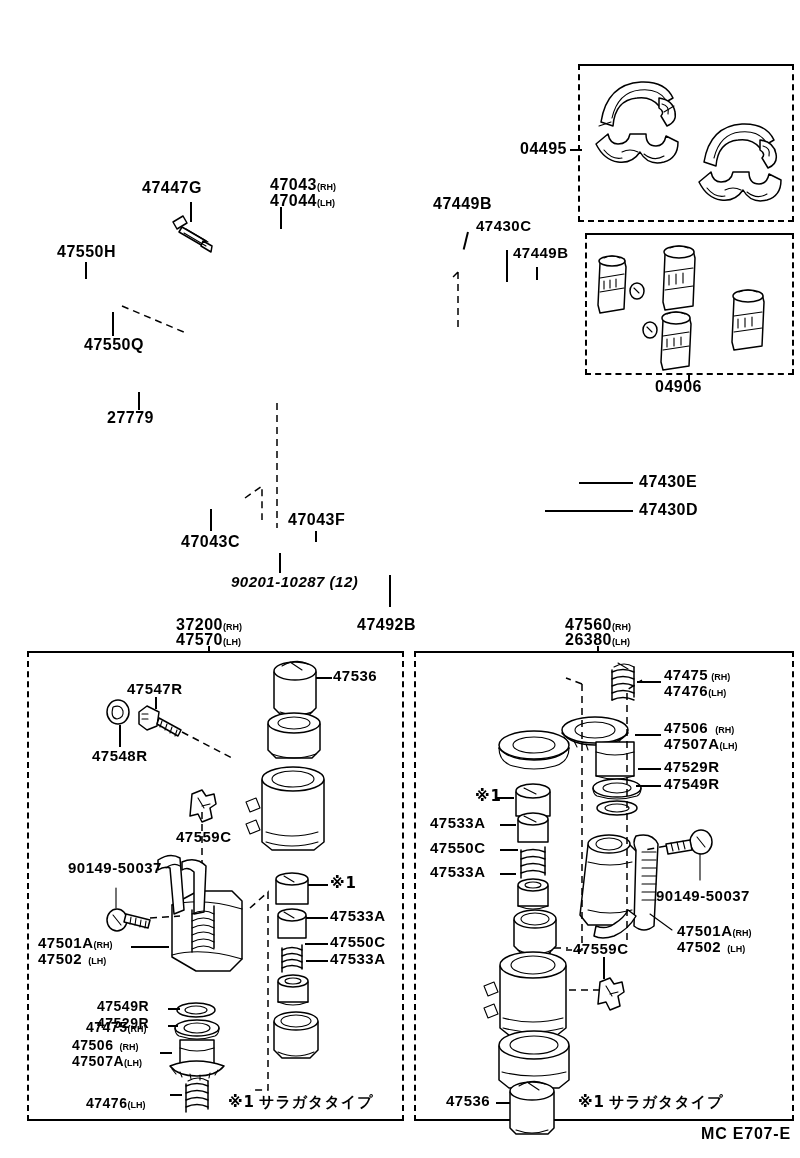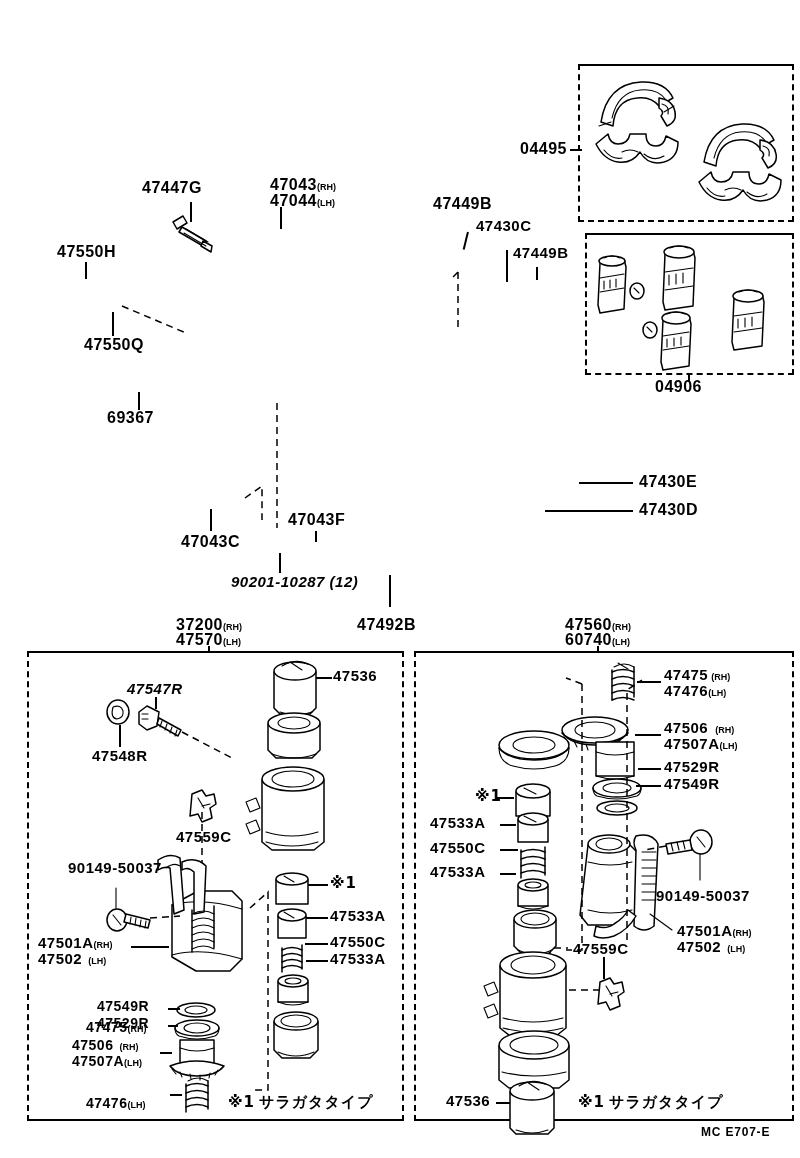--- a/index.html
+++ b/index.html
@@ -9,21 +9,21 @@
 
   
   .lbl{position:absolute;white-space:nowrap;line-height:1.0;
        font-family:"Liberation Sans", sans-serif;font-weight:700;
        letter-spacing:0.5px;}
   .lbl .sfx{font-size:9px;letter-spacing:0px;font-weight:700;}
   .l16{font-size:16px;text-align:center;}
   .l15{font-size:15px;}
   .l14{font-size:14px;}
   .jp{font-family:"DejaVu Sans", sans-serif;font-size:15px;font-weight:700;letter-spacing:1px;}
-  .code{font-size:12px;font-weight:700;letter-spacing:0.4px;}
+  .code{font-size:16px;font-weight:700;letter-spacing:0.4px;}
 
   
   .ln{position:absolute;background:#000;}
   .lnh{height:1.6px;}
   .lnv{width:1.6px;}
 
   
   .frame{position:absolute;border:2px dashed #000;box-sizing:border-box;}
   .frame-solid-top{position:absolute;background:#000;height:2px;}
 
@@ -250,21 +250,21 @@
     <div class="ln lnh" style="left:579px;top:482px;width:54px;"></div>
     <div class="ln lnh" style="left:545px;top:510px;width:88px;"></div>
     
 
   
 
   
   <div class="lbl l16" style="left:142px;top:180px;"><span>47447G</span></div>
   <div class="lbl l16" style="left:57px;top:244px;"><span>47550H</span></div>
   <div class="lbl l16" style="left:84px;top:337px;"><span>47550Q</span></div>
-  <div class="lbl l16" style="left:107px;top:410px;"><span>69367</span></div>
+  <div class="lbl l16" style="left:107px;top:410px;"><span>27779</span></div>
 
   <div class="lbl l16" style="left:270px;top:177px;"><span>47043</span><span class="sfx">(RH)</span></div>
   <div class="lbl l16" style="left:270px;top:193px;"><span>47044</span><span class="sfx">(LH)</span></div>
 
   <div class="lbl l16" style="left:433px;top:196px;"><span>47449B</span></div>
   <div class="lbl l15" style="left:476px;top:218px;"><span>47430C</span></div>
   <div class="lbl l15" style="left:513px;top:245px;"><span>47449B</span></div>
 
   <div class="lbl l16" style="left:181px;top:534px;"><span>47043C</span></div>
   <div class="lbl l16" style="left:288px;top:512px;"><span>47043F</span></div>
@@ -344,21 +344,21 @@
   </svg>
   <div class="lbl l16" style="left:655px;top:379px;"><span>04906</span></div>
   <div class="ln lnv" style="left:688px;top:375px;width:1.6px;height:6px;"></div>
 
   
   <div class="lbl l16" style="left:176px;top:617px;"><span>37200</span><span class="sfx">(RH)</span></div>
   <div class="lbl l16" style="left:176px;top:632px;"><span>47570</span><span class="sfx">(LH)</span></div>
   <div class="ln lnv" style="left:208px;top:646px;width:1.6px;height:6px;"></div>
 
   <div class="lbl l16" style="left:565px;top:617px;"><span>47560</span><span class="sfx">(RH)</span></div>
-  <div class="lbl l16" style="left:565px;top:632px;"><span>60740</span><span class="sfx">(LH)</span></div>
+  <div class="lbl l16" style="left:565px;top:632px;"><span>26380</span><span class="sfx">(LH)</span></div>
   <div class="ln lnv" style="left:597px;top:646px;width:1.6px;height:6px;"></div>
 
   
   <div class="frame" style="left:27px;top:651px;width:377px;height:470px;"></div>
   <div class="frame-solid-top" style="left:29px;top:651px;width:373px;"></div>
   <div class="frame-solid-top" style="left:29px;top:1119px;width:373px;"></div>
 
   <svg width="800" height="1158">
 
     <g>
@@ -460,21 +460,21 @@
       <path class="st" d="M186,1084 l0,28 M208,1081 l0,28"></path>
       <path class="st-t" d="M188,1081 q10,-6 20,0"></path>
     </g>
 
     <path class="st-t" d="M116,888 L116,908"></path>
   </svg>
 
   <div class="lbl l15" style="left:333px;top:668px;"><span>47536</span></div>
   <div class="ln lnh" style="left:316px;top:677px;width:16px;"></div>
 
-  <div class="lbl l15" style="left:127px;top:681px;font-style:italic;"><span>47547R</span></div>
+  <div class="lbl l15" style="left:127px;top:681px;"><span>47547R</span></div>
   <div class="ln lnv" style="left:155px;top:697px;width:1.6px;height:12px;"></div>
 
   <div class="lbl l15" style="left:92px;top:748px;"><span>47548R</span></div>
   <div class="ln lnv" style="left:119px;top:725px;width:1.6px;height:22px;"></div>
 
   <div class="lbl l15" style="left:176px;top:829px;"><span>47559C</span></div>
 
   <div class="lbl l15" style="left:68px;top:860px;"><span>90149-50037</span></div>
 
   <div class="lbl l15" style="left:330px;top:875px;"><span class="jp">※1</span></div>

